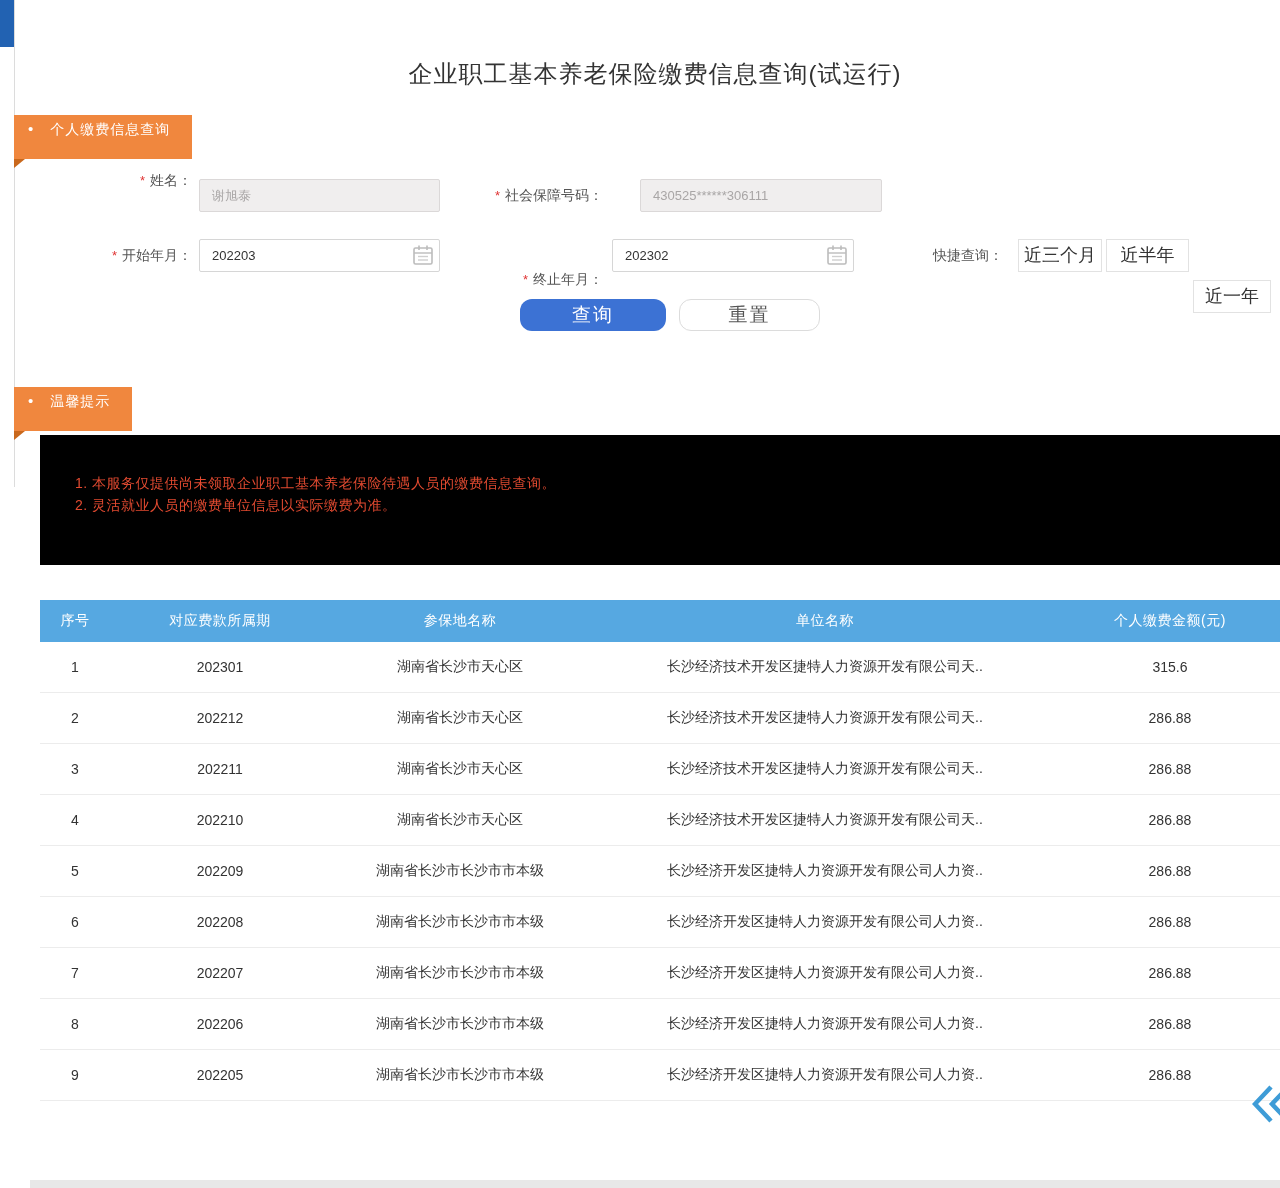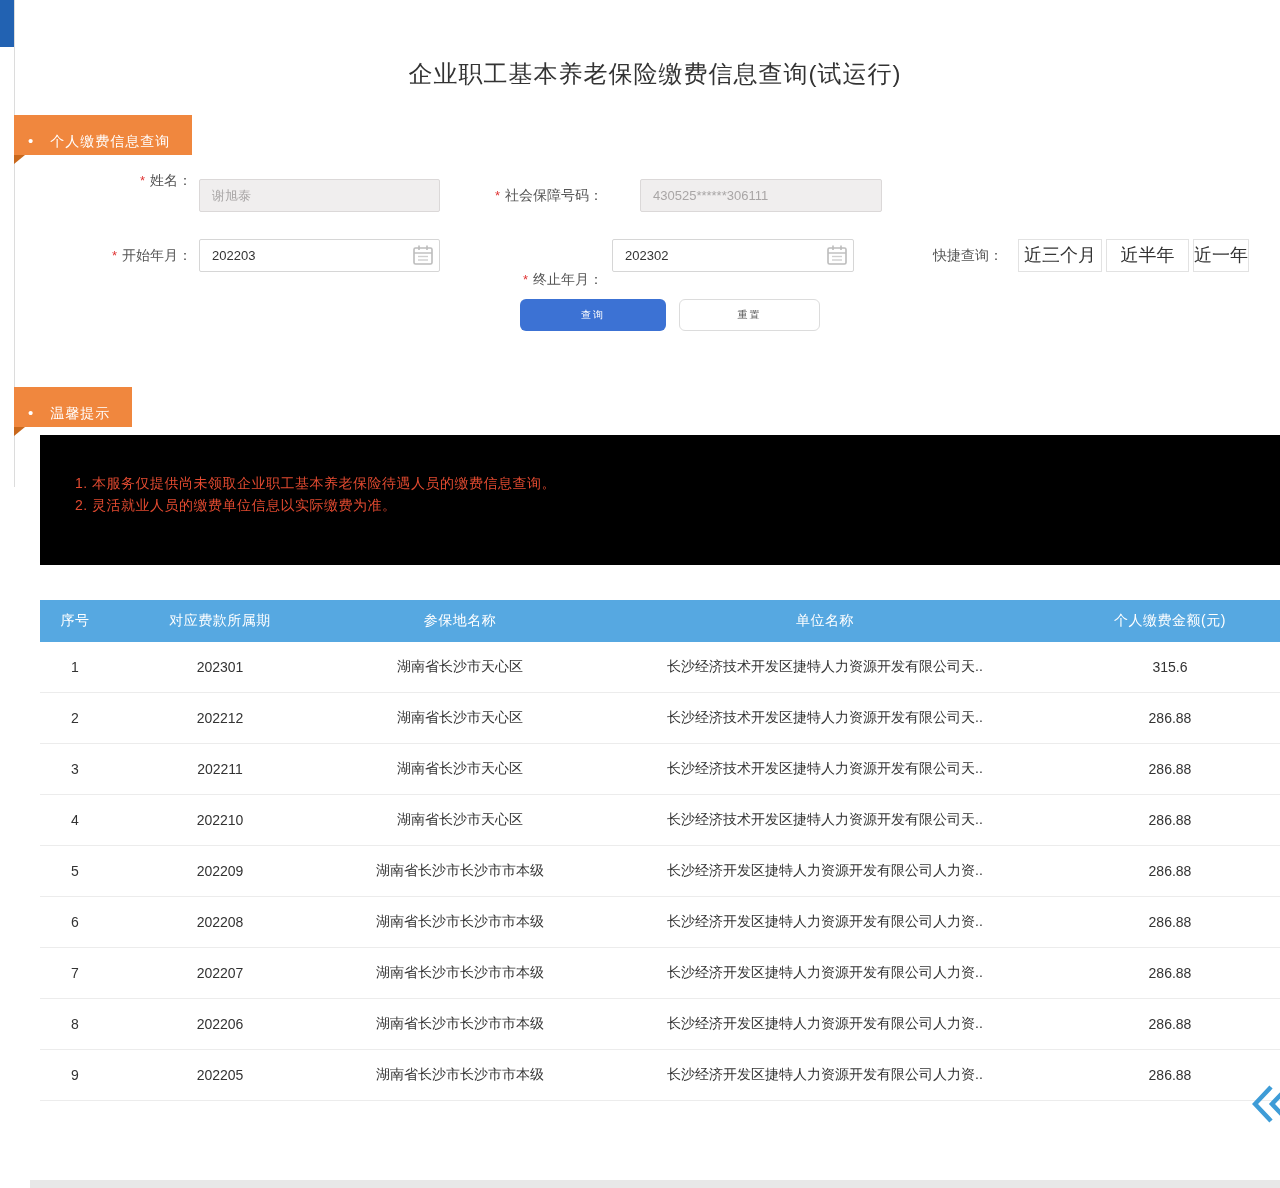--- a/index.html
+++ b/index.html
@@ -3,22 +3,22 @@
 <meta charset="utf-8">
 <style>
   html,body{margin:0;padding:0;background:#fff;}
   .page{position:relative;width:1280px;height:1188px;background:#ffffff;overflow:hidden;
         font-family:"Liberation Sans","DejaVu Sans",sans-serif;color:#333;}
   .corner-block{position:absolute;left:0;top:0;width:15px;height:47px;background:#2262b2;}
   .side-line{position:absolute;left:14px;top:0;width:1px;height:487px;background:#dcdcdc;}
   .page-title{position:absolute;left:30px;right:0;top:58px;text-align:center;
         font-size:24px;font-weight:400;color:#333;letter-spacing:1px;}
   
-  .ribbon{position:absolute;left:14px;height:28px;line-height:27px;background:#f0873e;
-        color:#fff;font-size:14px;padding:12px 22px 0 14px;letter-spacing:1px;white-space:nowrap;}
+  .ribbon{position:absolute;left:14px;height:44px;line-height:27px;background:#f0873e;
+        color:#fff;font-size:14px;padding:0 22px 0 14px;letter-spacing:1px;white-space:nowrap;}
   .ribbon .bullet{display:inline-block;margin-right:16px;font-size:15px;}
   .ribbon::after{content:"";position:absolute;left:0;top:100%;width:0;height:0;
         border-top:9px solid #c9681c;border-right:11px solid transparent;}
   .ribbon-query{top:115px;}
   .ribbon-tips{top:387px;}
   
   .flabel{position:absolute;height:33px;line-height:33px;font-size:14px;color:#555;
         text-align:right;white-space:nowrap;}
   .req{color:#e03434;margin-right:5px;font-size:13px;}
   .field{position:absolute;box-sizing:border-box;height:33px;font-size:13px;padding:0 12px;
@@ -26,22 +26,22 @@
         font-family:inherit;}
   .field.disabled{background:#f0eeee;border-color:#dbd8d8;color:#a9a6a6;}
   .cal-icon{position:absolute;width:22px;height:22px;cursor:pointer;}
   .quick-label{position:absolute;left:933px;top:239px;height:33px;line-height:33px;
         font-size:14px;color:#555;}
   .quick-group{position:absolute;left:1018px;top:239px;display:flex;gap:4px;}
   .qbtn{box-sizing:border-box;height:33px;line-height:31px;background:#fff;
         border:1px solid #e2e2e2;color:#333;font-size:18px;text-align:center;cursor:pointer;}
   .qbtn:nth-of-type(1){width:84px;}
   .qbtn:nth-of-type(2){width:83px;}
-  .qbtn:nth-of-type(3){width:56px;}
-  .btn{position:absolute;box-sizing:border-box;height:32px;font-size:10px;border-radius:6px;
+  .qbtn:nth-of-type(3){width:78px;margin-top:41px;}
+  .btn{position:absolute;box-sizing:border-box;height:32px;font-size:19px;border-radius:12px;
         text-align:center;line-height:32px;cursor:pointer;letter-spacing:2px;}
   .btn-query{left:520px;top:299px;width:146px;background:#3c72d4;color:#fff;border:none;}
   .btn-reset{left:679px;top:299px;width:141px;background:#fff;color:#555;border:1px solid #dcdcdc;line-height:30px;}
   
   .notice{position:absolute;left:40px;top:435px;width:1240px;height:130px;box-sizing:border-box;
         background:#000000;padding:37px 20px 0 35px;}
   .notice-line{font-size:14px;color:#e24a30;line-height:22px;letter-spacing:0.5px;}
   
   .pay-table{position:absolute;left:40px;top:600px;width:1240px;border-collapse:collapse;table-layout:fixed;}
   .pay-table th{height:40px;background:#56a8e1;color:#fff;font-size:14px;font-weight:400;

